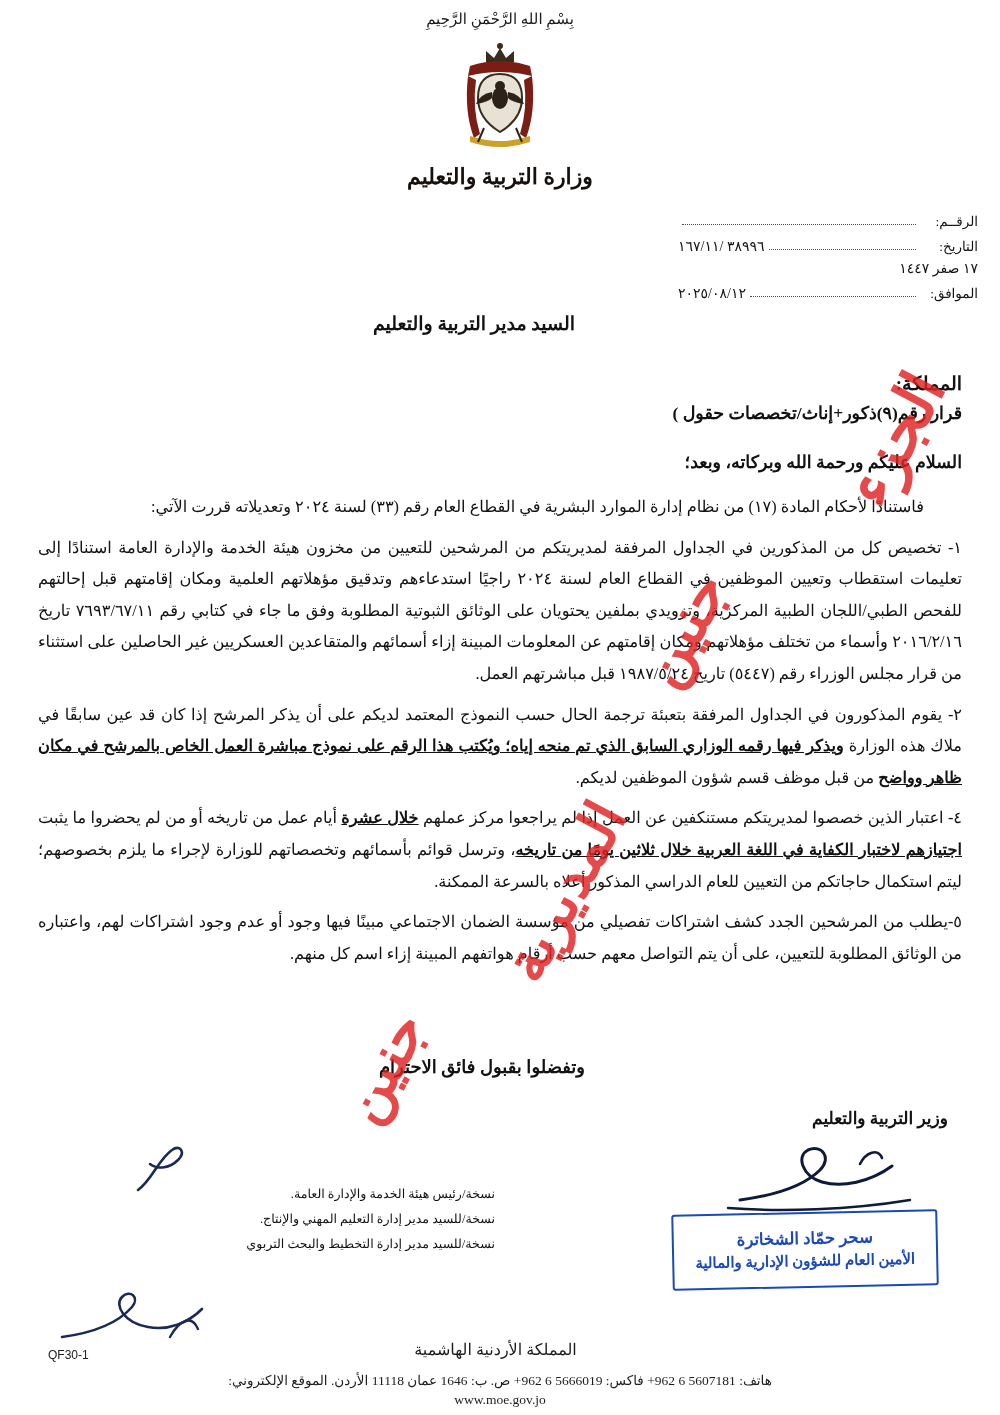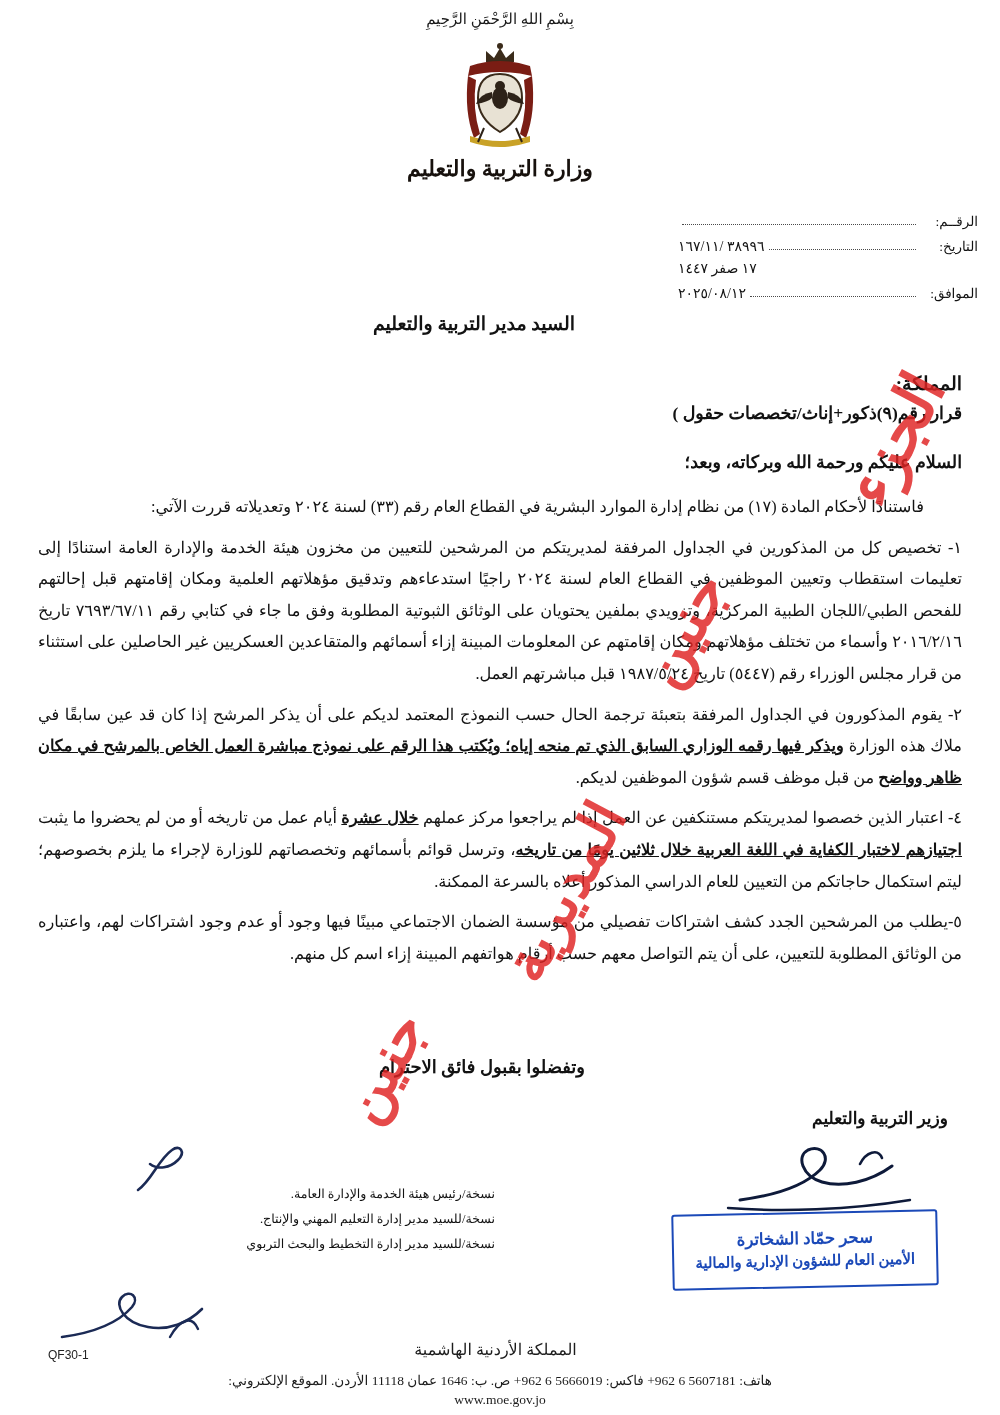--- a/index.html
+++ b/index.html
@@ -13,21 +13,21 @@
   
   .basmala{
     position:absolute;top:10px;left:0;right:0;text-align:center;
     font-size:15px;color:#1a1a1a;letter-spacing:1px;
   }
   .emblem{
     position:absolute;top:42px;left:50%;transform:translateX(-50%);
     width:120px;height:110px;
   }
   .ministry{
-    position:absolute;top:156px;left:0;right:0;text-align:center;
+    position:absolute;top:164px;left:0;right:0;text-align:center;
     font-size:22px;font-weight:bold;color:#17110d;
     letter-spacing:1px;
   }
 
   
   .meta{
     position:absolute;top:205px;right:22px;width:300px;
     font-size:13px;
   }
   .meta .row{
@@ -171,21 +171,21 @@
   <div class="meta">
     <div class="row">
       <div class="lbl">الرقــم:</div>
       <div class="dots"></div>
     </div>
     <div class="row">
       <div class="lbl">التاريخ:</div>
       <div class="dots"></div>
       <div class="val">٣٨٩٩٦ /١٦٧/١١</div>
     </div>
-    <div class="row" style="height:22px;justify-content:flex-end;">
+    <div class="row" style="height:22px;">
       <div class="val">١٧ صفر ١٤٤٧</div>
     </div>
     <div class="row">
       <div class="lbl">الموافق:</div>
       <div class="dots"></div>
       <div class="val">٢٠٢٥/٠٨/١٢</div>
     </div>
   </div>
 
   <div class="addressee">السيد مدير التربية والتعليم</div>

